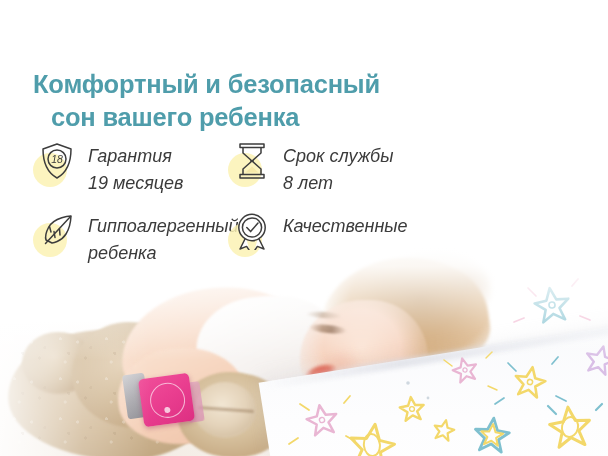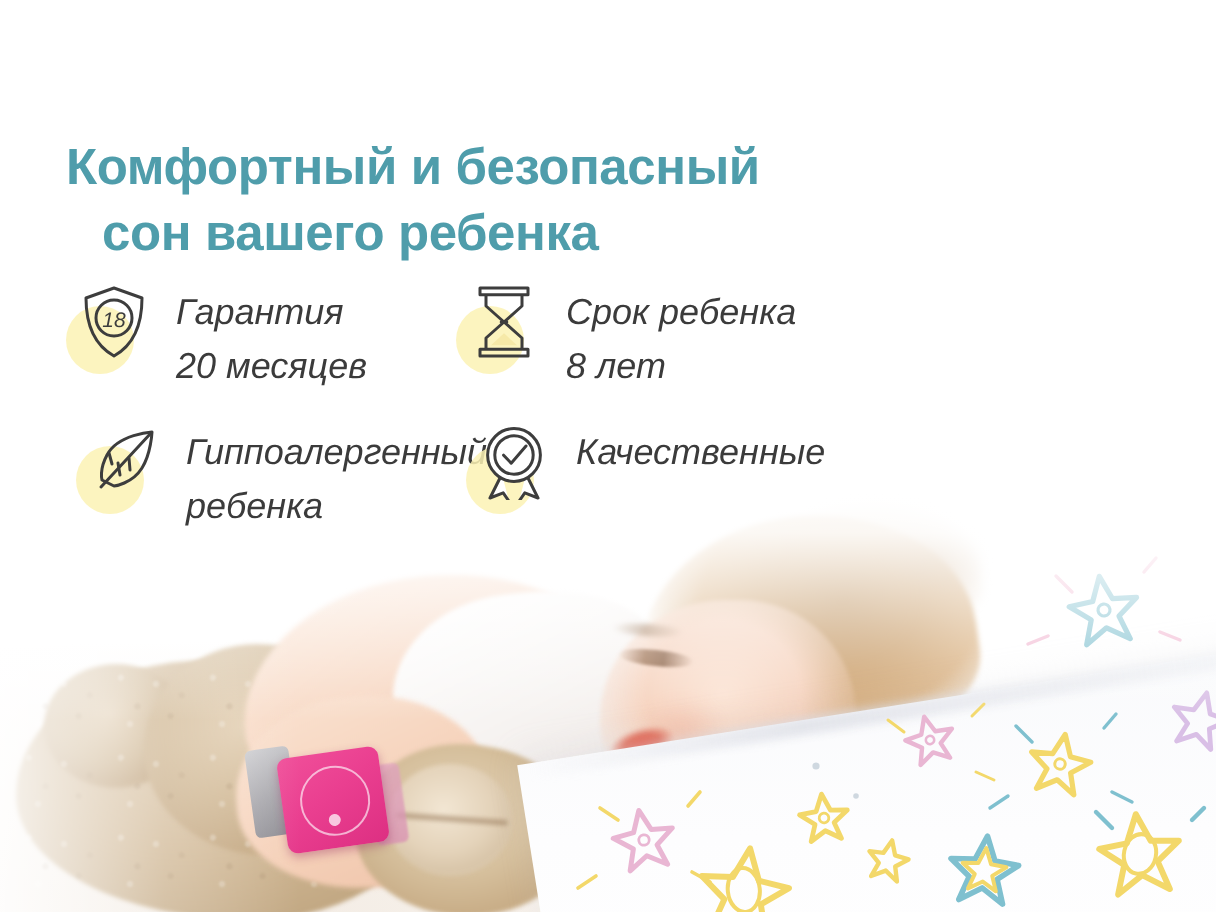--- a/index.html
+++ b/index.html
@@ -125,21 +125,21 @@
   
   .content{position:absolute;left:0;top:0;width:608px;height:375px;}
 
   .headline{position:absolute;left:33px;top:68px;width:420px;
     color:#4f9dab;font-size:25.5px;font-weight:bold;line-height:1.29;
     letter-spacing:-0.2px;}
   .headline .l2{display:block;margin-left:18px;}
 
   .features{position:absolute;left:33px;top:141px;width:500px;}
   .frow{display:flex;font-style:italic;}
-  .frow + .frow{margin-top:13px;justify-content:flex-end;}
+  .frow + .frow{margin-top:13px;}
   .feature{display:flex;align-items:flex-start;}
   .feature.col1{width:195px;}
   .feature.col2{width:300px;}
 
   .ficon{position:relative;width:46px;height:46px;flex:0 0 46px;margin-right:9px;}
   .blob{position:absolute;left:0px;top:12px;width:34px;height:34px;border-radius:50%;
         background:#fbf2b4;opacity:.85;}
   .ficon svg{position:absolute;left:7px;top:1px;}
 
   .ftext{padding-top:2px;color:#3b3b3b;font-size:18px;line-height:1.52;}
@@ -290,38 +290,38 @@
           <div class="ficon">
             <div class="blob"></div>
             <svg width="34" height="38" viewBox="0 0 34 38" fill="none" stroke="#3d3d3d" stroke-width="1.5">
               <path d="M17 2 L31 7 C31 21 26 31 17 36 C8 31 3 21 3 7 Z" stroke-linejoin="round"></path>
               <circle cx="17" cy="17" r="9"></circle>
               <text x="17" y="21.3" font-family="'Liberation Sans',sans-serif" font-size="10.5" fill="#3d3d3d" stroke="none" text-anchor="middle">18</text>
             </svg>
           </div>
           <div class="ftext">
             <span>Гарантия</span>
-            <span class="t2">20 месяцев</span>
+            <span class="t2">19 месяцев</span>
           </div>
         </div>
 
         <div class="feature col2">
           <div class="ficon">
             <div class="blob"></div>
             <svg width="34" height="38" viewBox="0 0 34 38" fill="none" stroke="#3d3d3d" stroke-width="1.5" stroke-linejoin="round">
               <rect x="5" y="2" width="24" height="3.4"></rect>
               <rect x="5" y="32.6" width="24" height="3.4"></rect>
               <path d="M8 5.4 L8 11 L17 19 L26 11 L26 5.4"></path>
               <path d="M8 32.6 L8 27 L17 19 L26 27 L26 32.6"></path>
               <path d="M10.5 30.6 L17 24.6 L23.5 30.6 Z" fill="#f6e9a8" stroke="none"></path>
               <path d="M15.6 19 L18.4 19" stroke-linecap="round"></path>
             </svg>
           </div>
           <div class="ftext">
-            <span>Срок ребенка</span>
+            <span>Срок службы</span>
             <span class="t2">8 лет</span>
           </div>
         </div>
 
       </div>
 
       <div class="frow">
 
         <div class="feature col1">
           <div class="ficon">

